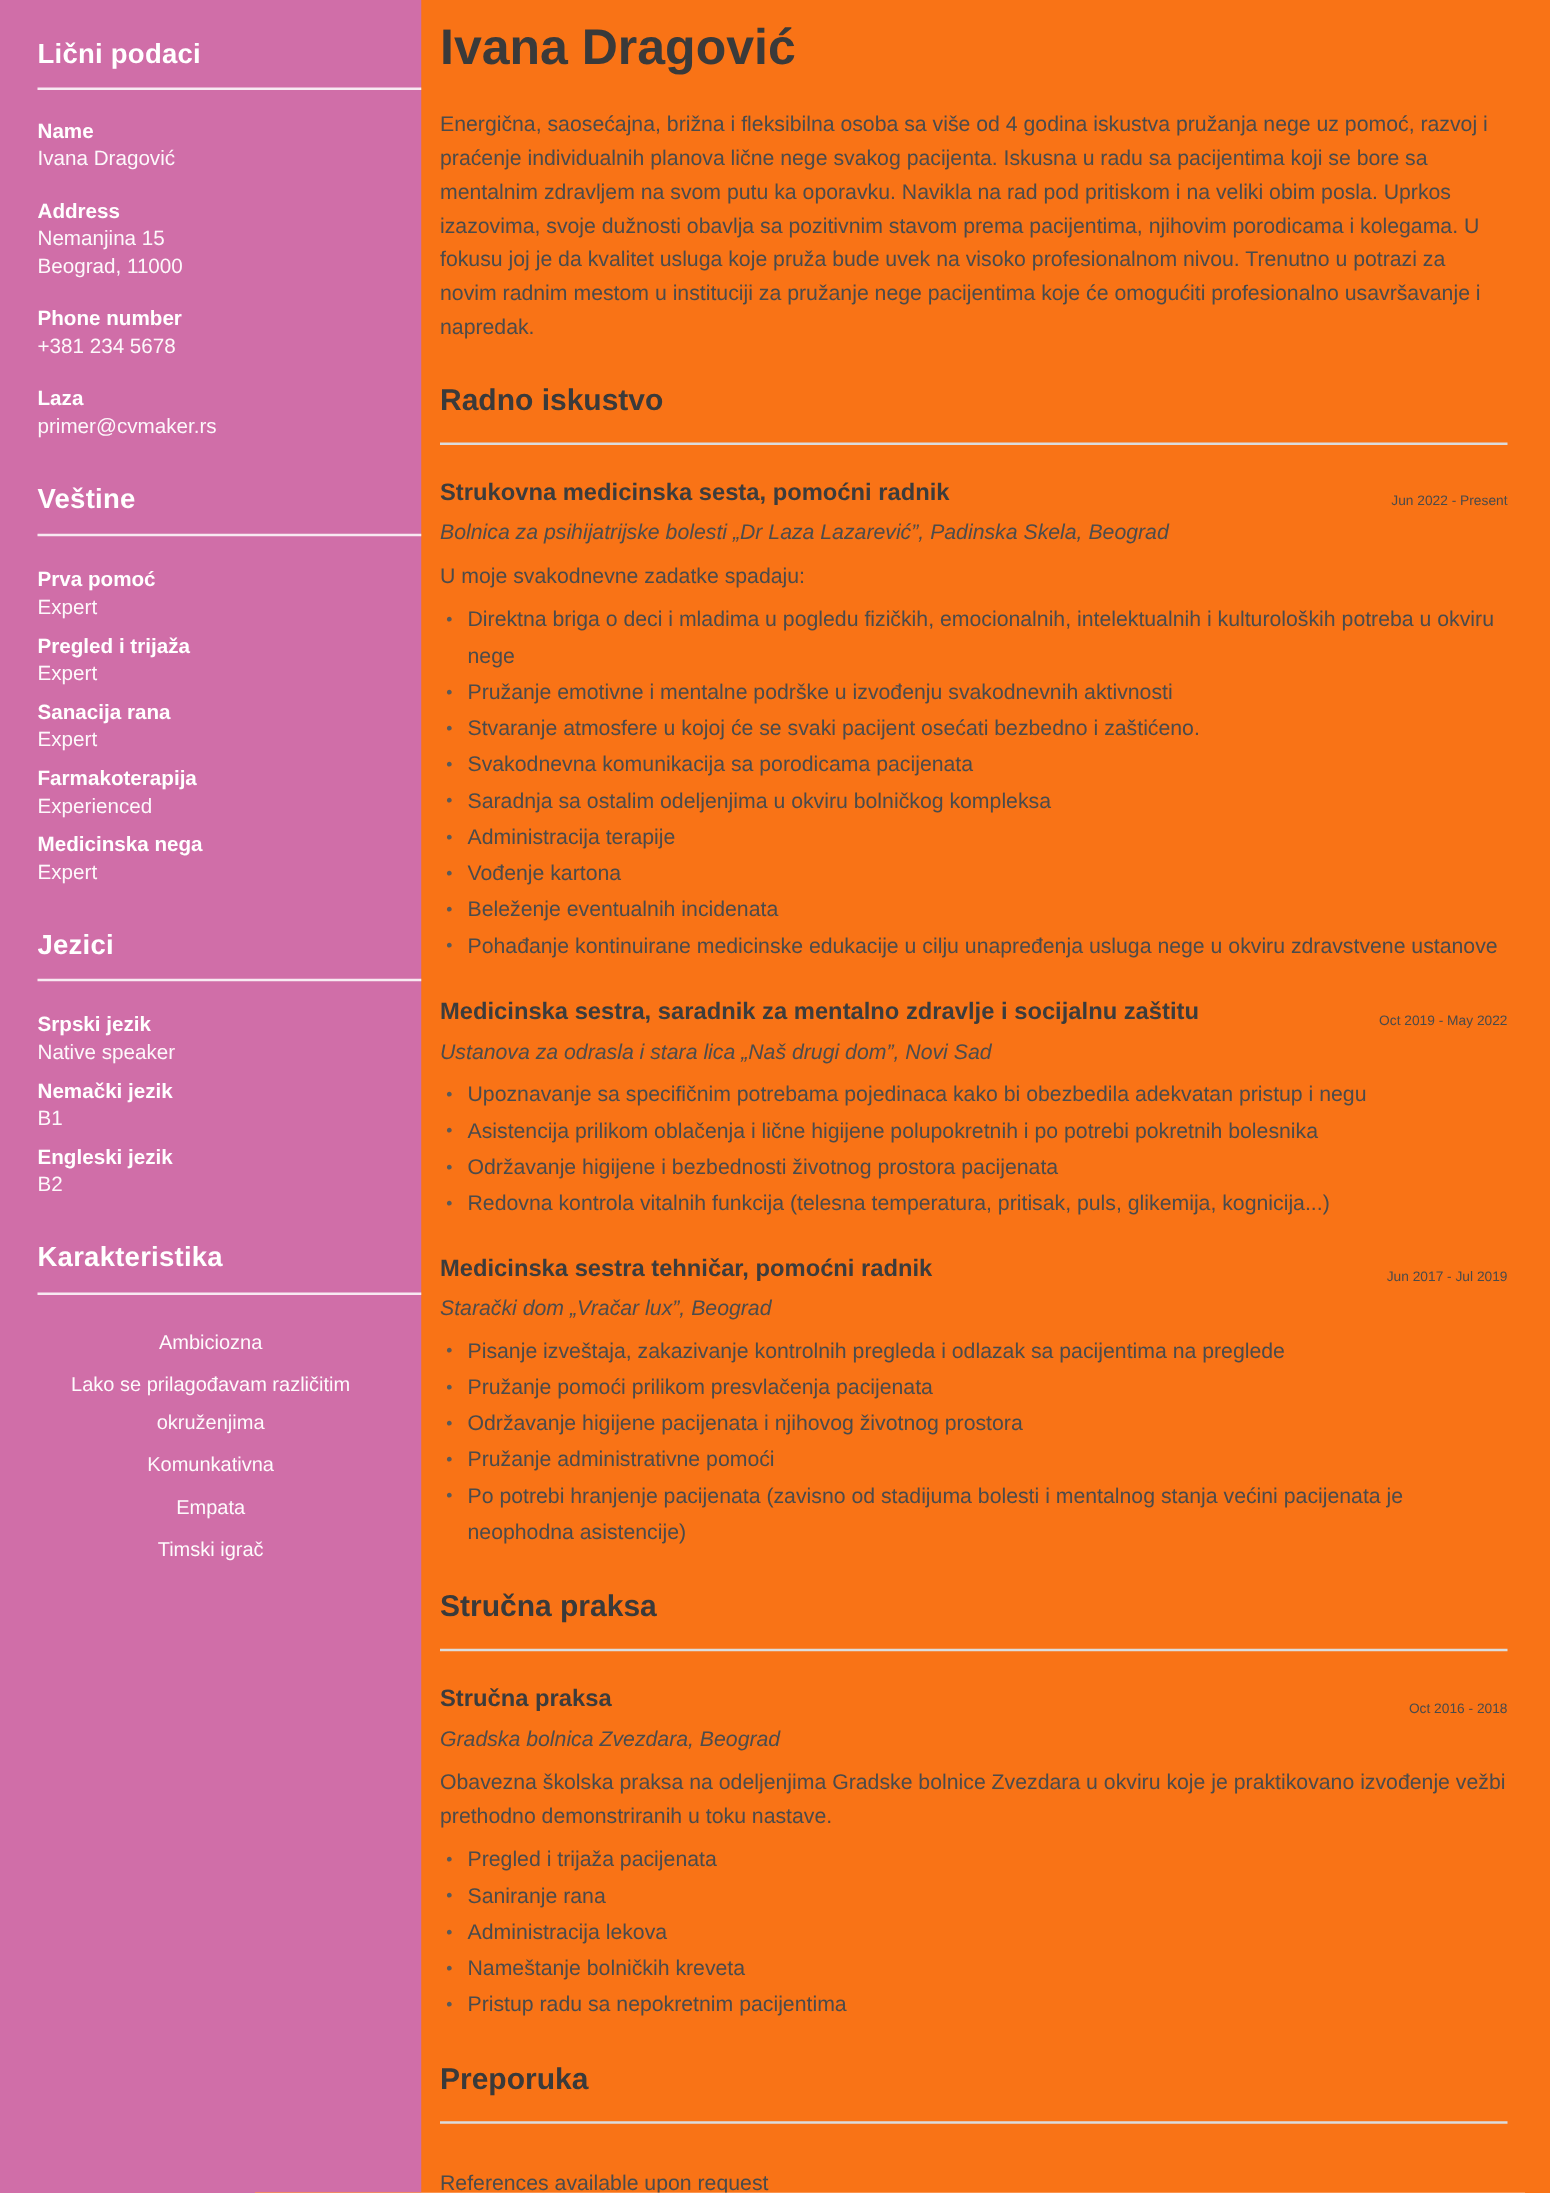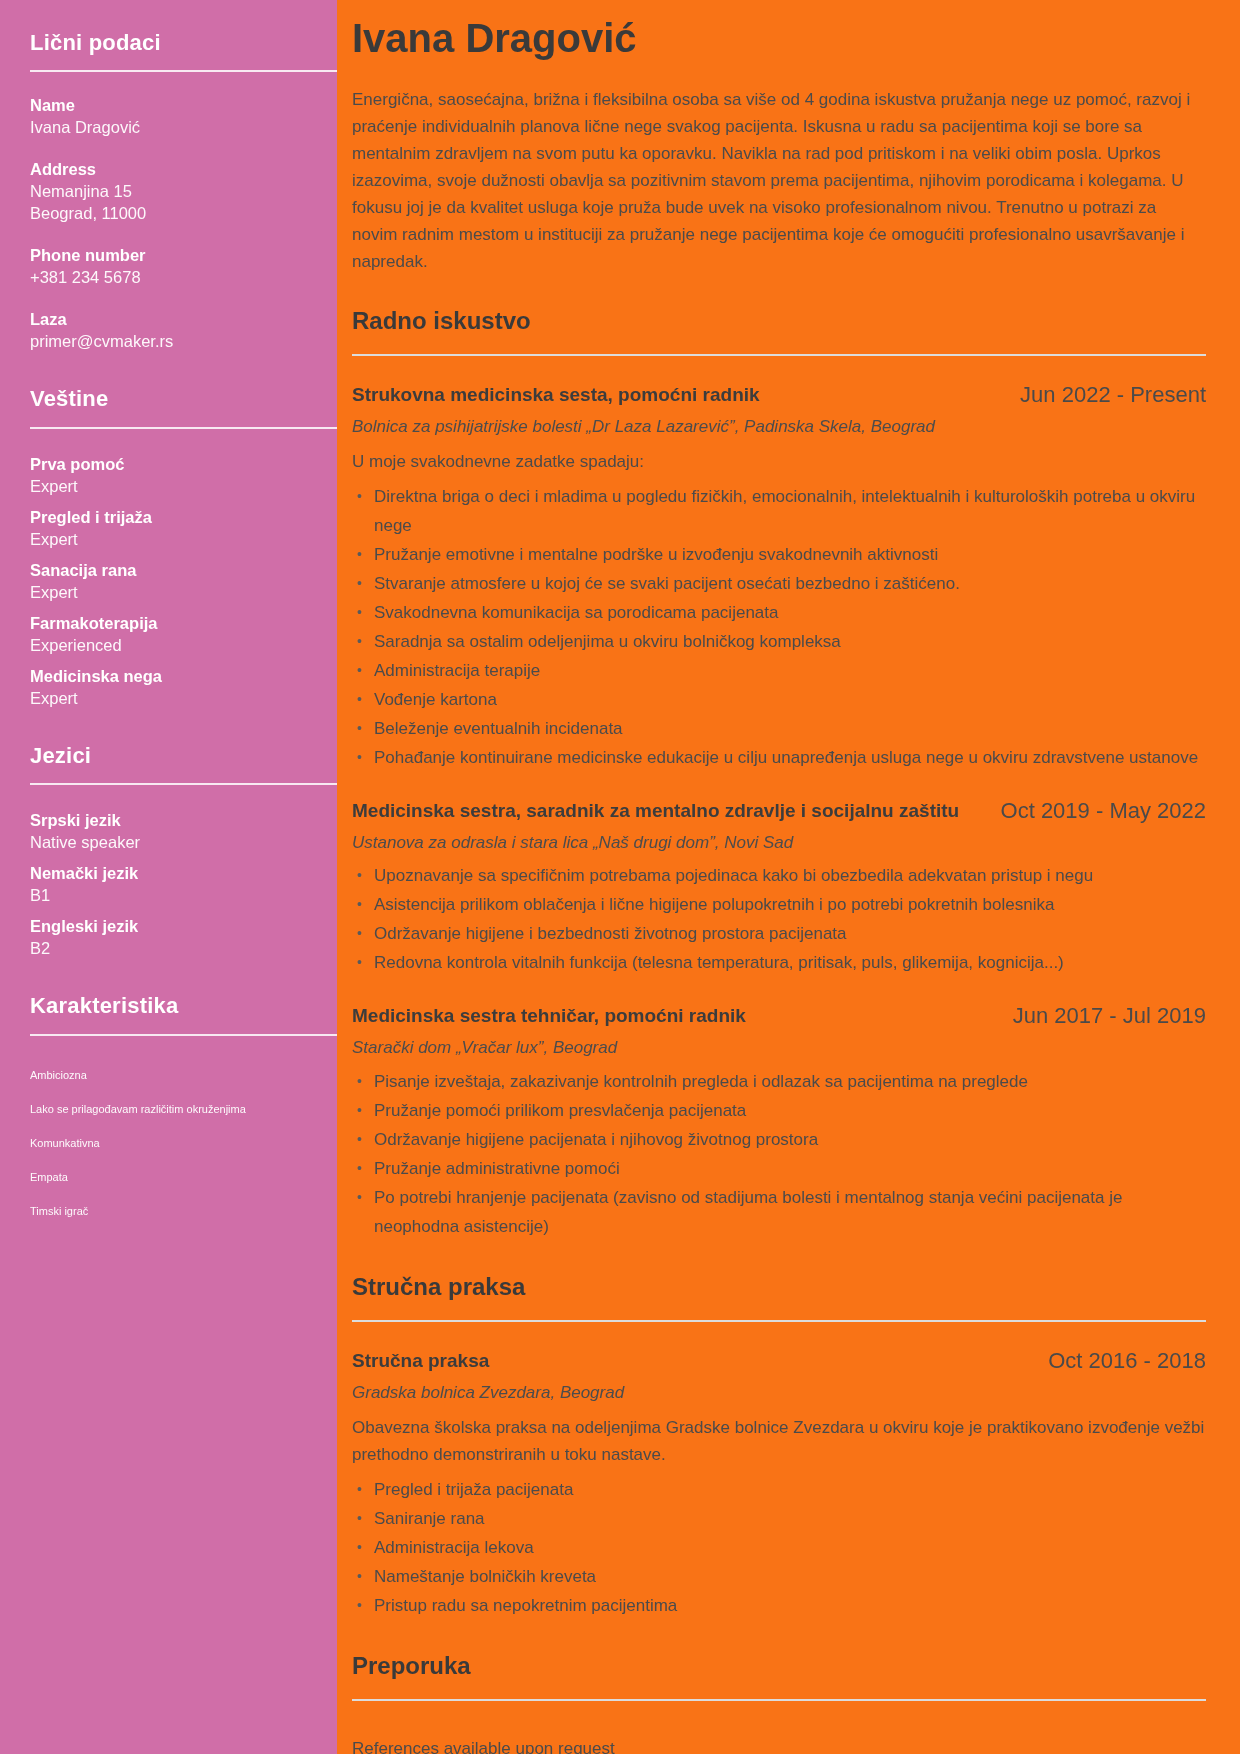--- a/index.html
+++ b/index.html
@@ -17,32 +17,32 @@
   .side-rule { border:none; border-top:2px solid rgba(255,255,255,.85); margin:14px -30px 0 0; }
   .personal-fields { margin-top:22px; }
   .field { margin-bottom:20px; }
   .flabel { font-size:16.5px; font-weight:700; line-height:22px; }
   .fvalue { font-size:16.5px; line-height:22px; color:rgba(255,255,255,.95); }
   .kv-list { margin-top:24px; }
   .kv-row { display:flex; justify-content:space-between; align-items:baseline; margin-bottom:9px;flex-direction:column; }
   .kv-name { font-size:16.5px; font-weight:700; line-height:22px; }
   .kv-level { font-size:16.5px; line-height:22px; color:rgba(255,255,255,.95); }
   .trait-list { margin:24px 0 0; padding:0; list-style:none; }
-  .trait-list li { font-size:11px; line-height:30px; margin-bottom:4px; color:rgba(255,255,255,.97); }
+  .trait-list li { font-size:16px; line-height:30px; margin-bottom:4px; color:rgba(255,255,255,.97);text-align:center; }
 
   
   .main { position:absolute; left:352px; top:0; width:854px; color:#4b4b4b; }
   .page-title { font-size:40px; font-weight:700; color:#3a3a3a; margin:14px 0 0; line-height:1.2; }
   .summary { margin-top:24px; font-size:17px; line-height:27px; color:#4b4b4b; }
   .section-title { font-size:24px; font-weight:700; color:#3a3a3a; margin:32px 0 0; line-height:1.2; }
   .section-rule { border:none; border-top:2px solid #dcdcdc; margin:18px 0 0; }
   .job { margin-top:26px; }
-  .job-head { display:flex; justify-content:space-between; align-items:flex-start; }
+  .job-head { display:flex; justify-content:space-between; align-items:flex-end; }
   .job-title { font-size:19px; font-weight:700; color:#3c3c3c; line-height:1.35; }
-  .job-date { font-size:22px; color:#4a4a4a; white-space:nowrap; padding-left:20px; }
+  .job-date { font-size:11px; color:#4a4a4a; white-space:nowrap; padding-left:20px; }
   .job-company { font-style:italic; font-size:17px; color:#4c4c4c; margin-top:7px; line-height:1.4; }
   .job-intro { font-size:17px; color:#4b4b4b; margin-top:9px; line-height:27px; }
   ul.bullets { list-style:none; margin:7px 0 0; padding:0; }
   ul.bullets li { position:relative; padding-left:22px; font-size:17px; line-height:29px; color:#4b4b4b; }
   ul.bullets li::before { content:"•"; position:absolute; left:5px; top:0; color:#5a5a5a; font-size:14px; }
   .references { margin-top:34px; font-size:17px; color:#4b4b4b; line-height:27px; }
 </style>
 </head>
 <body>
 

